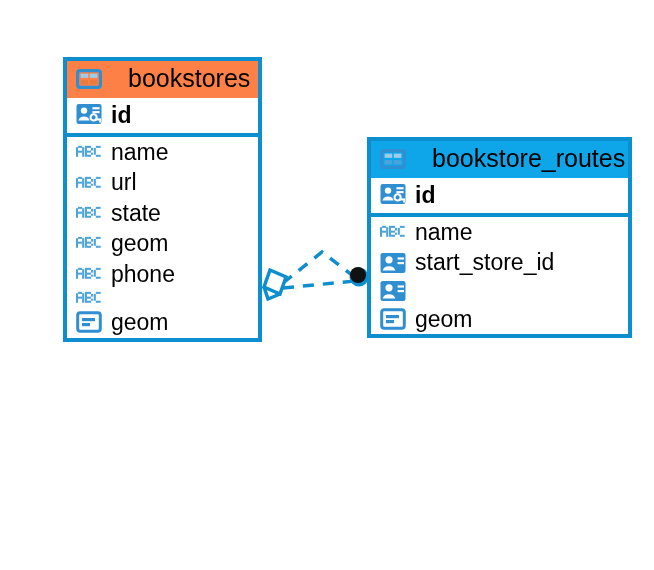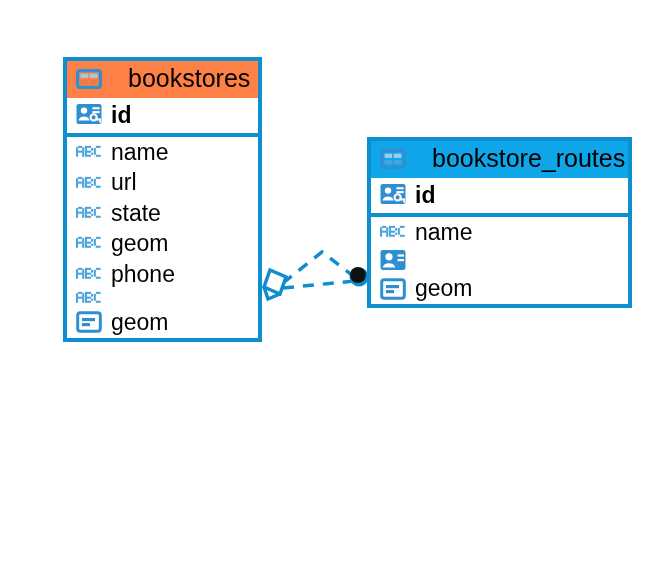--- a/index.html
+++ b/index.html
@@ -348,31 +348,43 @@
                 <rect x="16" y="13" width="6" height="3"></rect>
               <rect x="29" y="0" width="7" height="3"></rect>
                 <rect x="26" y="3" width="3" height="10"></rect>
               <rect x="29" y="13" width="7" height="3"></rect>
             </g>
           </svg>
         </span>
         <span class="field-label">name</span>
       </div>
 
-
       <div class="field-row">
         <span class="icon">
           <svg width="26" height="22" viewBox="0 0 26 22" xmlns="http://www.w3.org/2000/svg">
             <rect x="0.5" y="1" width="25" height="20" rx="2.2" fill="#2f8fd0"></rect>
             <circle cx="9" cy="7.8" r="3.6" fill="#ffffff"></circle>
             <path d="M 2.6 18.6 a 6.6 5.8 0 0 1 12.8 0 z" fill="#ffffff"></path>
             <rect x="17.6" y="5.4" width="6.4" height="2.2" fill="#ffffff"></rect>
             <rect x="17.6" y="10.0" width="6.4" height="2.2" fill="#ffffff"></rect>
           </svg>
         </span>
+        <span class="field-label">start_store_id</span>
+      </div>
+
+      <div class="field-row">
+        <span class="icon">
+          <svg width="26" height="22" viewBox="0 0 26 22" xmlns="http://www.w3.org/2000/svg">
+            <rect x="0.5" y="1" width="25" height="20" rx="2.2" fill="#2f8fd0"></rect>
+            <circle cx="9" cy="7.8" r="3.6" fill="#ffffff"></circle>
+            <path d="M 2.6 18.6 a 6.6 5.8 0 0 1 12.8 0 z" fill="#ffffff"></path>
+            <rect x="17.6" y="5.4" width="6.4" height="2.2" fill="#ffffff"></rect>
+            <rect x="17.6" y="10.0" width="6.4" height="2.2" fill="#ffffff"></rect>
+          </svg>
+        </span>
       </div>
 
       <div class="field-row">
         <span class="icon">
           <svg width="26" height="22" viewBox="0 0 26 22" xmlns="http://www.w3.org/2000/svg">
             <rect x="1.7" y="1.7" width="22.6" height="18.6" rx="2.6" fill="none" stroke="#2f8fd0" stroke-width="3"></rect>
             <rect x="6" y="7" width="13" height="3.2" fill="#2f8fd0"></rect>
             <rect x="6" y="12" width="8" height="3.2" fill="#2f8fd0"></rect>
           </svg>
         </span>

